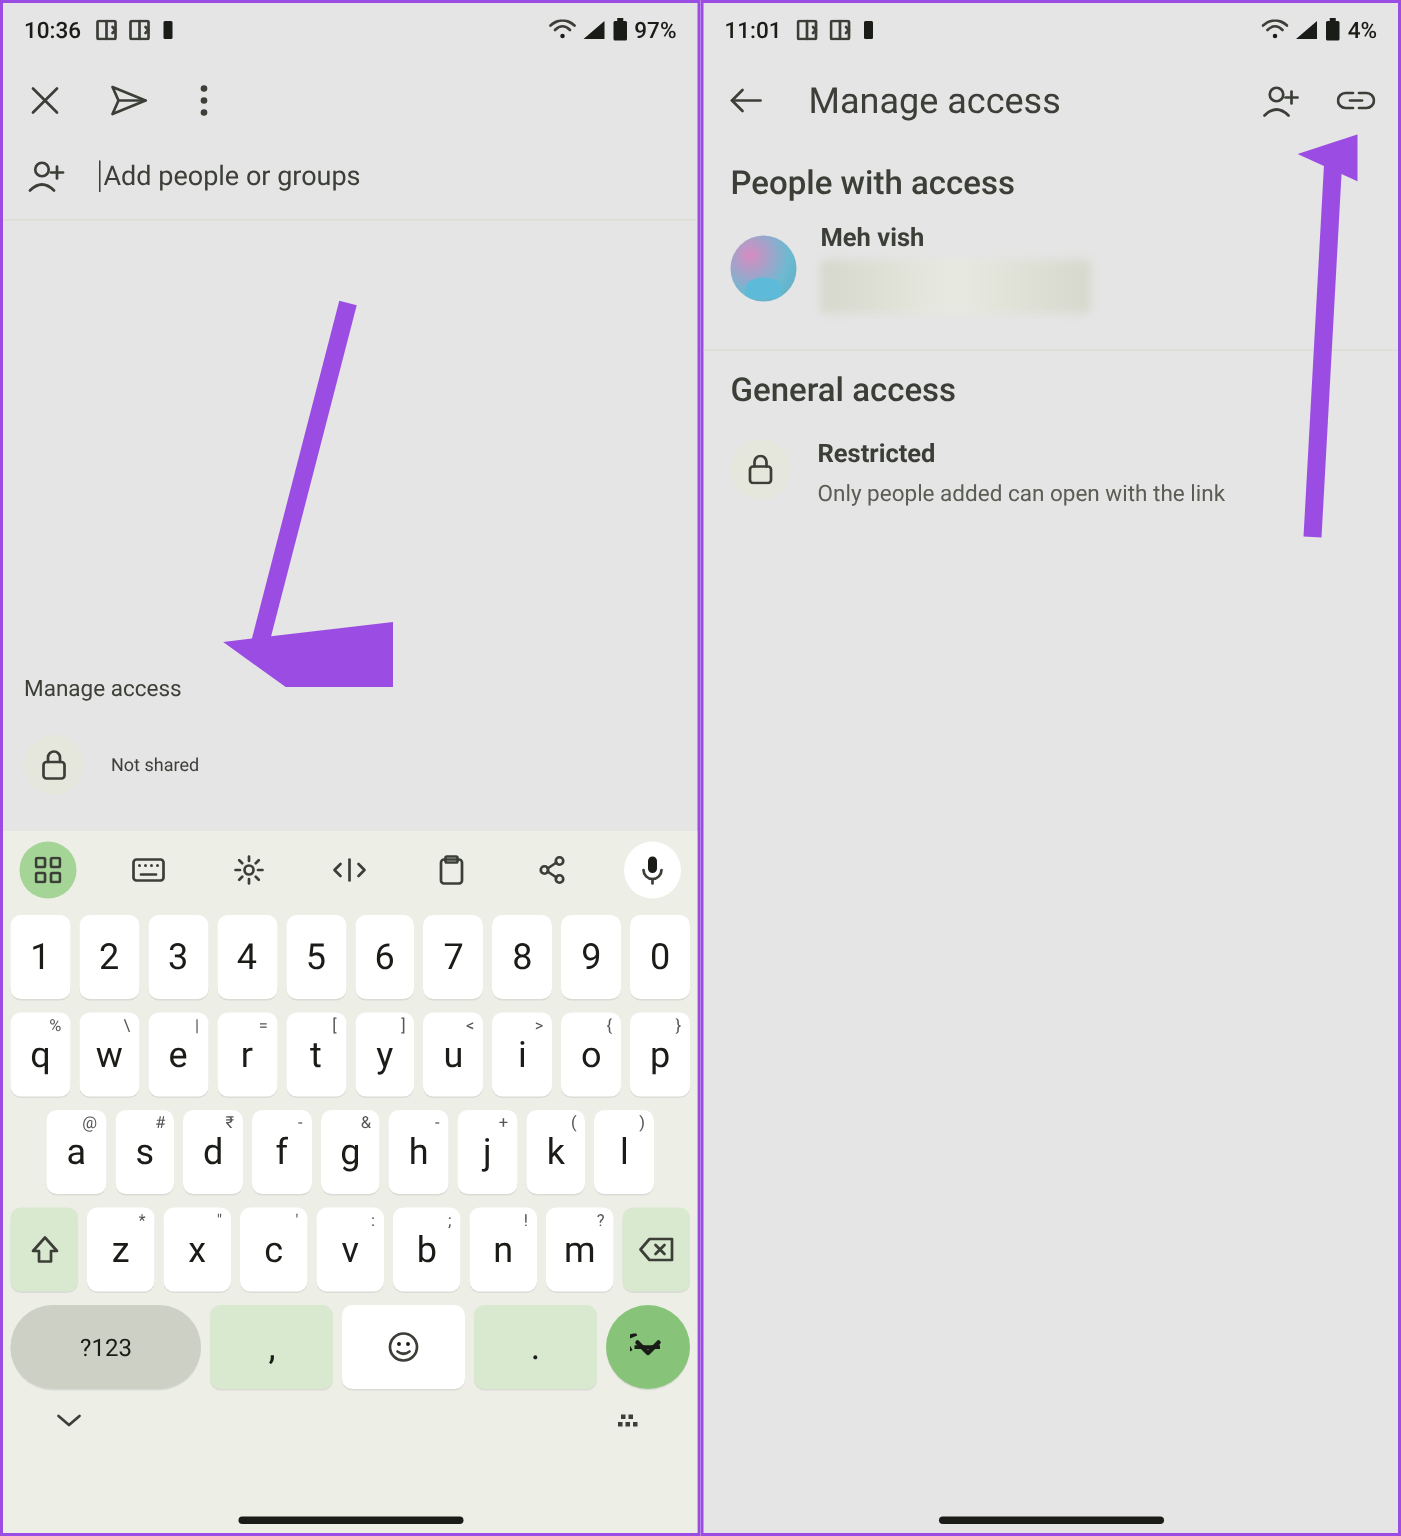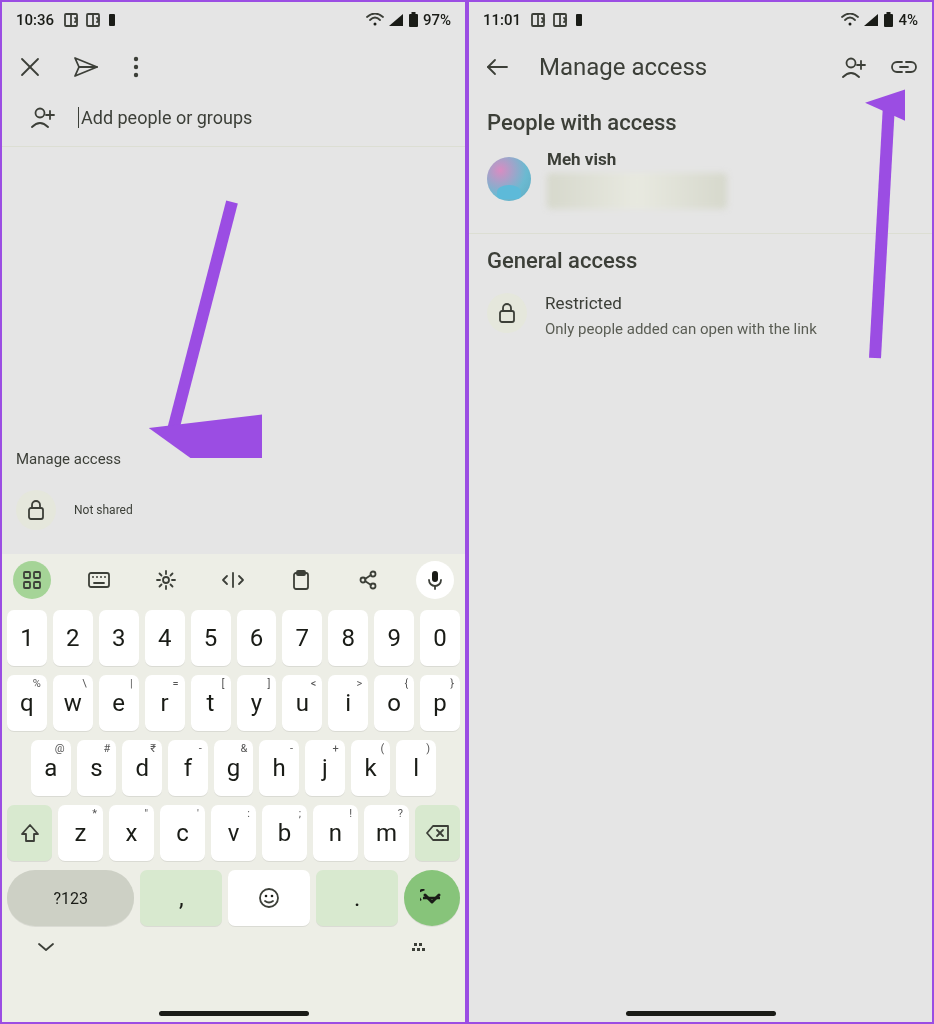--- a/index.html
+++ b/index.html
@@ -30,21 +30,20 @@
     height: 58px; padding: 0 14px; gap: 28px;
   }
   .header .icon-btn { width: 28px; height: 28px; display: flex; align-items: center; justify-content: center; }
   .header-title { font-size: 24px; color: #3c3f38; flex: 1; }
   .header-actions { display: flex; gap: 22px; }
 
   
   .input-row {
     display: flex; align-items: center; gap: 22px;
     padding: 10px 16px 18px;
-    margin-left: 12px;
   }
   .input-row input {
     border: none; background: transparent; outline: none;
     font-size: 18px; color: #3c3f38; flex: 1;
     border-left: 1px solid #3c3f38; padding-left: 2px;
   }
   .input-row input::placeholder { color: #3c3f38; }
   .divider { height: 1px; background: #dcded3; width: 100%; }
 
   
@@ -112,21 +111,21 @@
     content: ""; position: absolute; bottom: 2px; left: 10px;
     width: 24px; height: 14px; background: #5dbad9; border-radius: 50% 50% 4px 4px;
   }
   .person-info .name { font-size: 17px; color: #3c3f38; }
   .person-info .blur {
     width: 180px; height: 36px; margin-top: 4px;
     background: linear-gradient(90deg, #d6d8cc, #e8e9e0, #d6d8cc);
     filter: blur(3px); border-radius: 4px;
   }
   .ga-row { display: flex; gap: 18px; padding: 10px 18px; }
-  .ga-text .ga-title { font-size: 17px; color: #3c3f38; }
+  .ga-text .ga-title { font-size: 17px; color: #3c3f38; font-weight: bold; }
   .ga-text .ga-sub { font-size: 15px; color: #5a5d54; margin-top: 6px; line-height: 1.35; }
   .ga-text .ga-change { font-size: 15px; color: #5a5d54; margin-top: 14px; }
 
   svg { display: block; }
   .stroke { stroke: #3c3f38; stroke-width: 1.8; fill: none; stroke-linecap: round; stroke-linejoin: round; }
 </style>
 </head>
 <body>
 
 <div class="phone">

